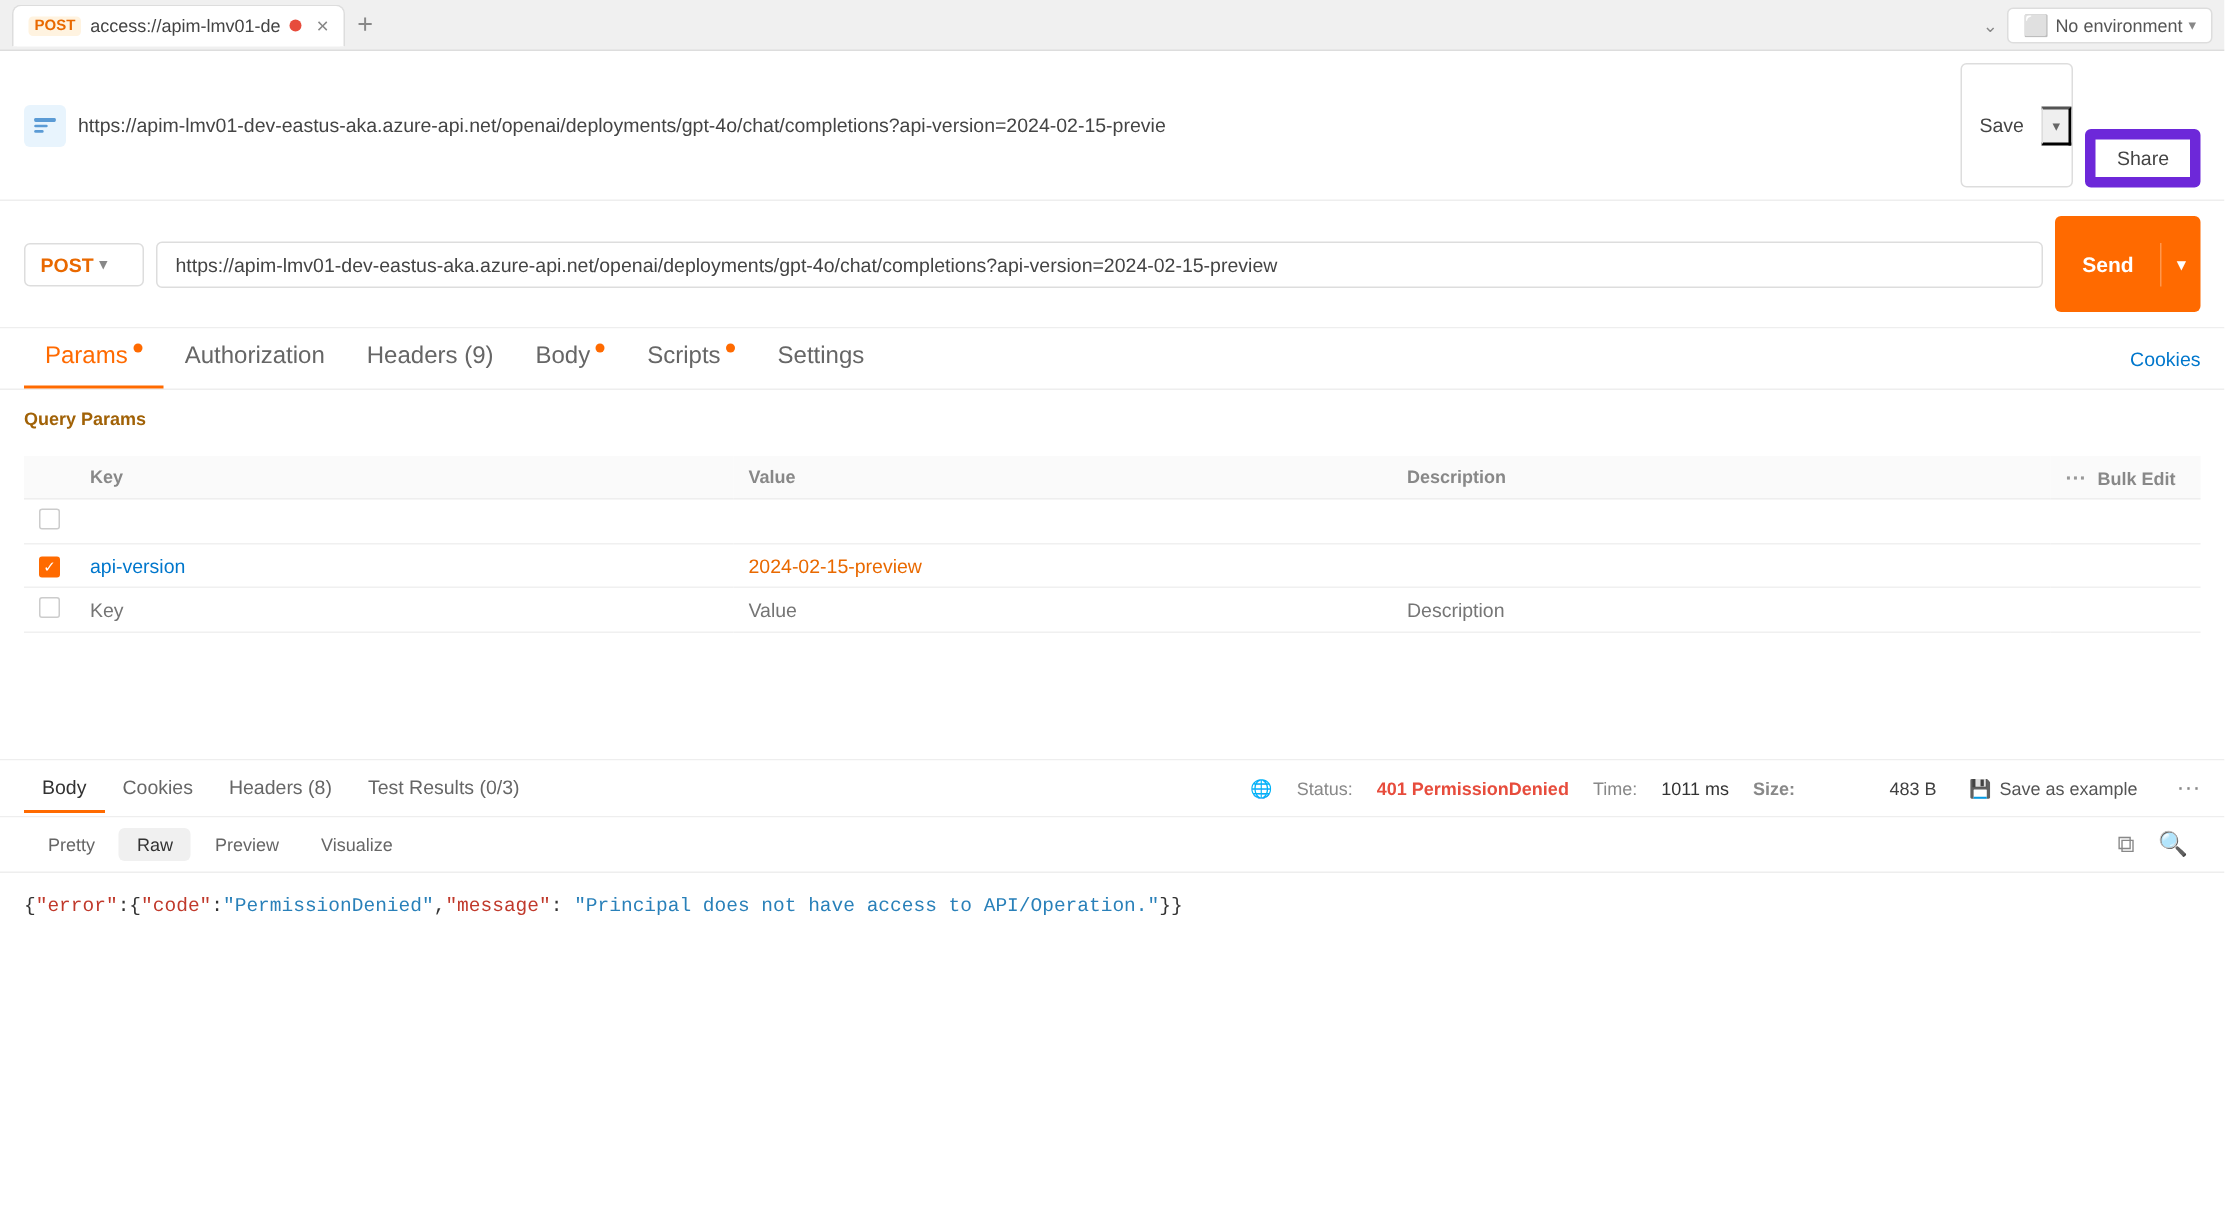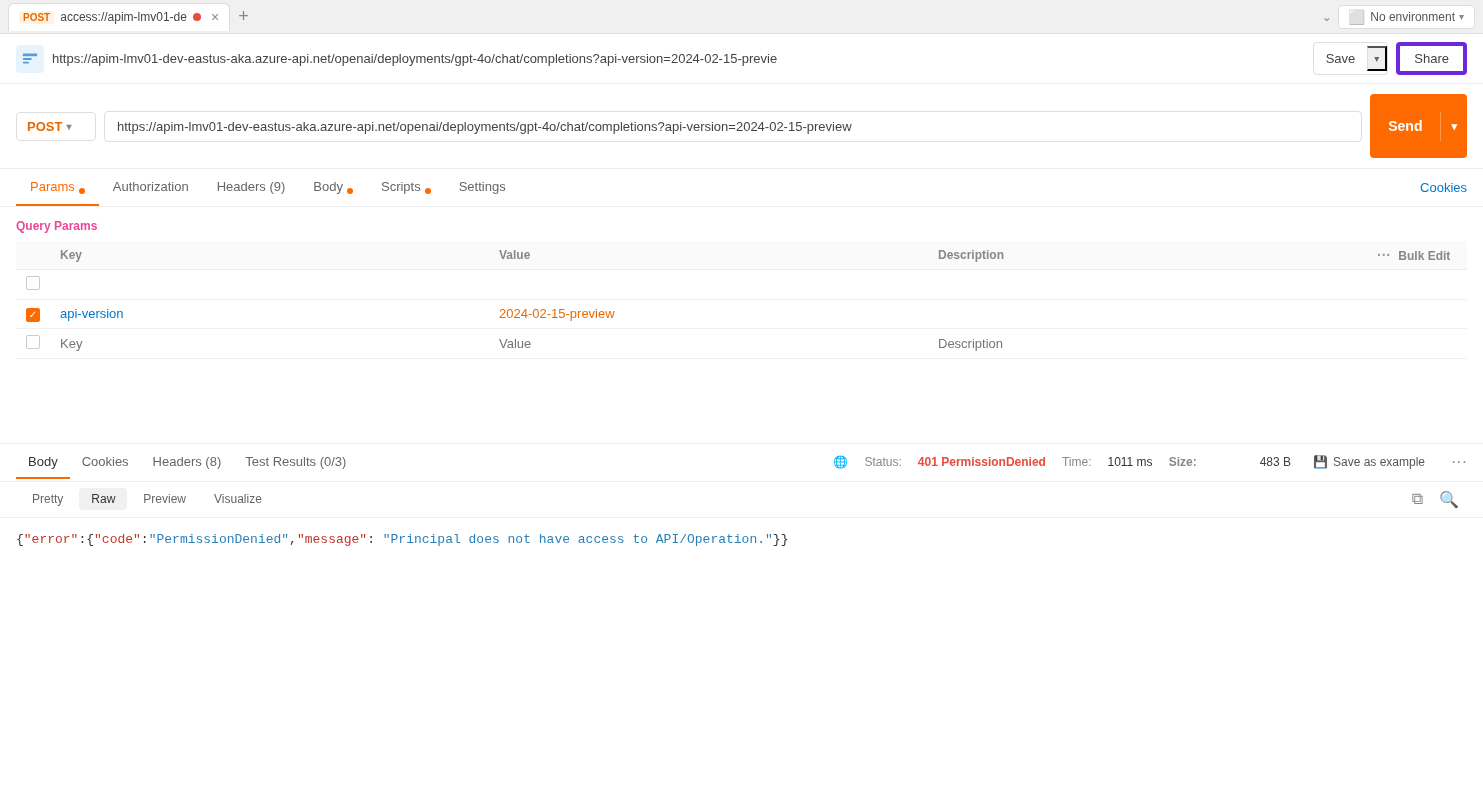--- a/index.html
+++ b/index.html
@@ -47,22 +47,22 @@
     }
     .title-bar-actions { display: flex; gap: 8px; margin-left: auto; }
     .save-btn {
       display: flex; align-items: center; gap: 4px; background: none; border: 1px solid #ddd;
       border-radius: 4px; padding: 5px 12px; font-size: 13px; cursor: pointer; color: #444;
     }
     .save-btn-arrow {
       border-left: 1px solid #ddd; padding: 5px 6px; cursor: pointer; color: #666; font-size: 10px;
     }
     .share-btn {
-      background: none; border: 4px solid #6d28d9; border-radius: 4px;
-      padding: 5px 14px; font-size: 13px; cursor: pointer; color: #444;
+      background: none; border: 7px solid #6d28d9; border-radius: 4px;
+      padding: 5px 14px; font-size: 13px; cursor: pointer; color: #444; margin-top: 44px;
     }
 
     
     .url-bar {
       display: flex; align-items: center; padding: 10px 16px; gap: 8px;
       background: #fff; border-bottom: 1px solid #eee;
     }
     .method-select {
       display: flex; align-items: center; gap: 4px; background: #fff;
       border: 1px solid #ddd; border-radius: 4px; padding: 6px 10px;
@@ -81,32 +81,32 @@
     .send-btn-arrow {
       border-left: 1px solid rgba(255,255,255,0.3); padding: 8px 10px; font-size: 11px;
     }
 
     
     .request-tabs {
       display: flex; align-items: center; border-bottom: 1px solid #eee;
       padding: 0 16px; background: #fff;
     }
     .req-tab {
-      padding: 10px 14px; font-size: 13px; color: #666; cursor: pointer;
-      border-bottom: 2px solid transparent; position: relative; display: flex; align-items: flex-end; gap: 4px;
+      padding: 10px 14px; font-size: 16px; color: #666; cursor: pointer;
+      border-bottom: 2px solid transparent; position: relative; display: flex; align-items: flex-start; gap: 4px;
     }
     .req-tab.active { color: #ff6a00; border-bottom-color: #ff6a00; }
     .tab-dot-indicator {
       width: 6px; height: 6px; border-radius: 50%; background: #ff6a00; display: inline-block;
     }
     .cookies-link { margin-left: auto; color: #0077cc; font-size: 13px; cursor: pointer; }
 
     
     .params-section { padding: 12px 16px 4px; background: #fff; }
-    .params-title { font-size: 12px; font-weight: 600; color: #ec4899; margin-bottom: 8px; }
+    .params-title { font-size: 12px; font-weight: 600; color: #a16207; margin-bottom: 18px; }
 
     .params-table { width: 100%; border-collapse: collapse; }
     .params-table th {
       text-align: left; padding: 6px 10px; font-size: 12px; font-weight: 600;
       color: #888; border-bottom: 1px solid #eee; background: #fafafa;
     }
     .params-table td {
       padding: 6px 10px; font-size: 13px; border-bottom: 1px solid #f0f0f0; vertical-align: middle;
     }
     .params-table .key-cell { color: #0077cc; }

